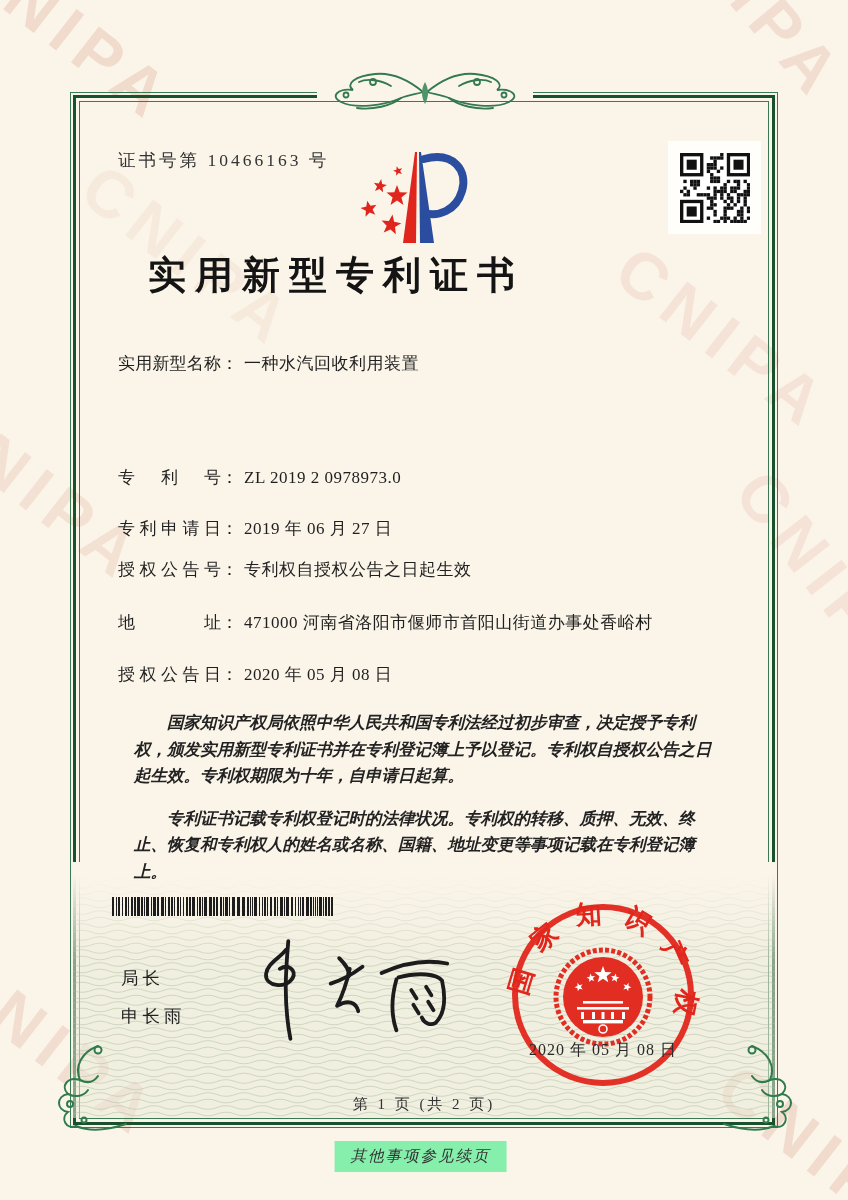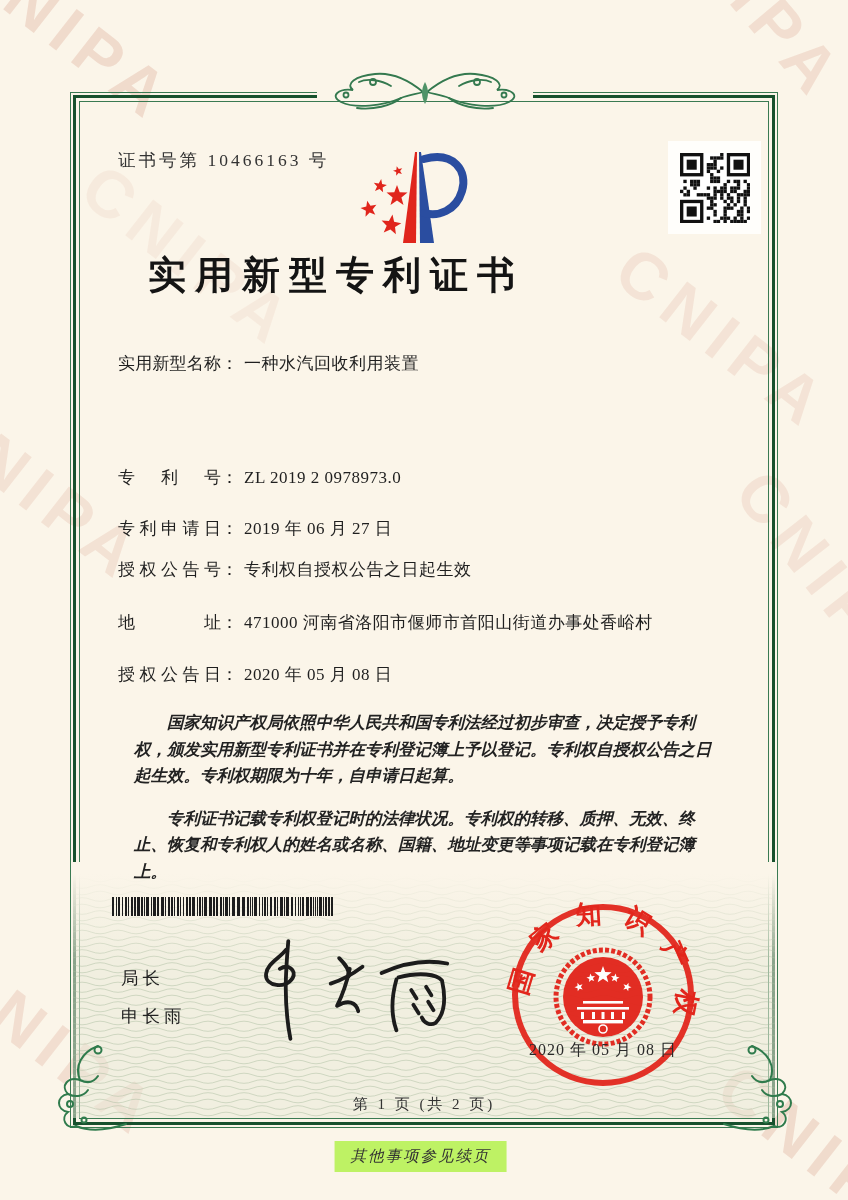--- a/index.html
+++ b/index.html
@@ -46,21 +46,21 @@
 
   .signer-title{position:absolute;left:121px;top:966px;font-size:17.5px;letter-spacing:4px;color:#222;}
   .signer-name{position:absolute;left:121px;top:1004px;font-size:17.5px;letter-spacing:4px;color:#222;}
   .signature{position:absolute;left:248px;top:932px;z-index:4;}
 
   .seal{position:absolute;left:505px;top:897px;z-index:4;}
 
   .page-num{position:absolute;left:0;top:1095px;width:848px;text-align:center;
             font-size:15px;letter-spacing:3px;color:#333;}
 
-  .note-strip{position:absolute;left:50%;transform:translateX(-52%);top:1141px;background:#bef264;
+  .note-strip{position:absolute;left:50%;transform:translateX(-52%);top:1141px;background:#86efac;
               padding:5px 16px;font-size:15.5px;letter-spacing:2px;color:#333;font-style:italic;z-index:3;}
 
   .ornament-top{position:absolute;left:299px;top:62px;z-index:3;}
   .corner-fl{position:absolute;z-index:3;}
   .corner-bl{left:40px;top:1042px;}
   .corner-br{left:718px;top:1042px;transform:scaleX(-1);}
 </style>
 </head>
 <body>
 

